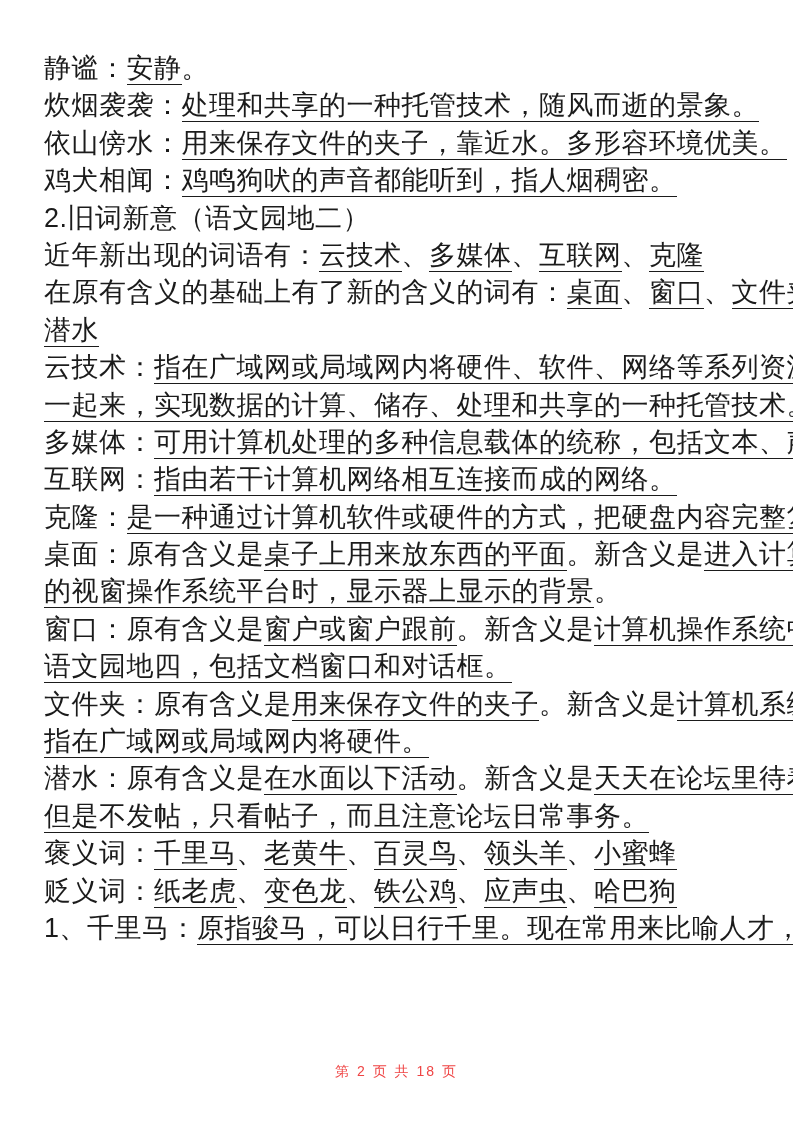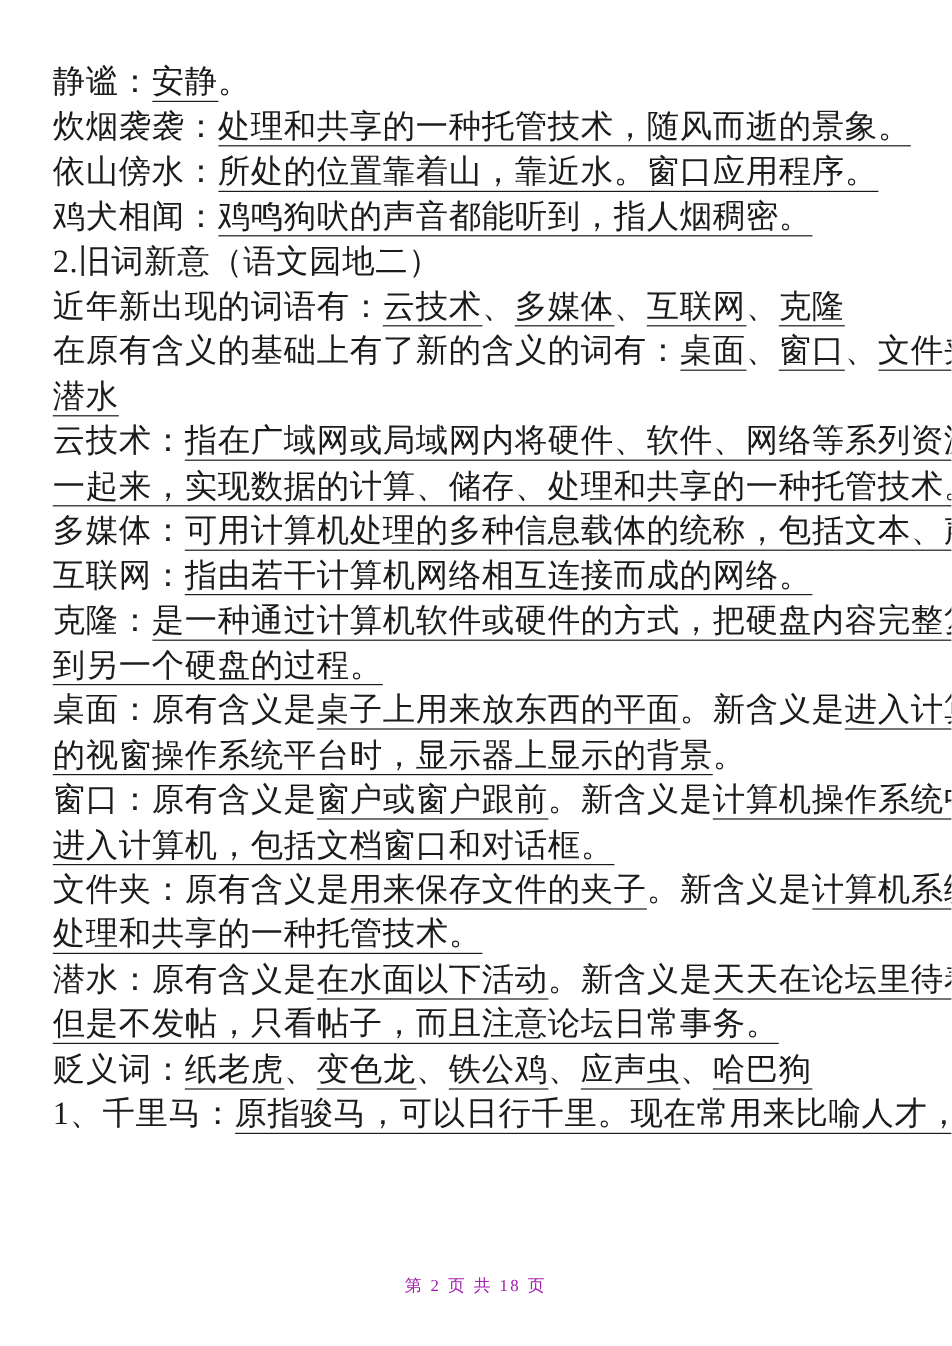--- a/index.html
+++ b/index.html
@@ -6,21 +6,21 @@
     margin: 0;
     padding: 0;
     background: #ffffff;
   }
   .page {
     position: relative;
     width: 793px;
     height: 1122px;
     background: #ffffff;
     overflow: hidden;
-    font-family: Liberation Serif, serif;
+    font-family: Liberation Sans, sans-serif;
     color: #1b1b1b;
   }
   .content {
     position: absolute;
     top: 50px;
     left: 44px;
     right: 30px;
   }
   p.line {
     margin: 0;
@@ -38,49 +38,49 @@
     padding-bottom: 1px;
   }
   .footer {
     position: absolute;
     left: 0;
     right: 0;
     top: 1063px;
     text-align: center;
     font-size: 14px;
     letter-spacing: 2px;
-    color: #a21caf;
+    color: #ef4444;
   }
 </style>
 </head>
 <body>
 
 <div class="page">
   <main class="content" id="lines-container">
       <p class="line"><span class="seg">静谧：</span><span class="seg u">安静</span><span class="seg">。</span></p>
       <p class="line"><span class="seg">炊烟袭袭：</span><span class="seg u">处理和共享的一种托管技术，随风而逝的景象。</span></p>
-      <p class="line"><span class="seg">依山傍水：</span><span class="seg u">所处的位置靠着山，靠近水。窗口应用程序。</span></p>
+      <p class="line"><span class="seg">依山傍水：</span><span class="seg u">用来保存文件的夹子，靠近水。多形容环境优美。</span></p>
       <p class="line"><span class="seg">鸡犬相闻：</span><span class="seg u">鸡鸣狗吠的声音都能听到，指人烟稠密。</span></p>
       <p class="line"><span class="seg">2.旧词新意（语文园地二）</span></p>
       <p class="line"><span class="seg">近年新出现的词语有：</span><span class="seg u">云技术</span><span class="seg">、</span><span class="seg u">多媒体</span><span class="seg">、</span><span class="seg u">互联网</span><span class="seg">、</span><span class="seg u">克隆</span></p>
       <p class="line"><span class="seg">在原有含义的基础上有了新的含义的词有：</span><span class="seg u">桌面</span><span class="seg">、</span><span class="seg u">窗口</span><span class="seg">、</span><span class="seg u">文件夹</span></p>
       <p class="line"><span class="seg u">潜水</span></p>
       <p class="line"><span class="seg">云技术：</span><span class="seg u">指在广域网或局域网内将硬件、软件、网络等系列资源统</span></p>
       <p class="line"><span class="seg u">一起来，实现数据的计算、储存、处理和共享的一种托管技术。</span></p>
       <p class="line"><span class="seg">多媒体：</span><span class="seg u">可用计算机处理的多种信息载体的统称，包括文本、声音、</span></p>
       <p class="line"><span class="seg">互联网：</span><span class="seg u">指由若干计算机网络相互连接而成的网络。</span></p>
       <p class="line"><span class="seg">克隆：</span><span class="seg u">是一种通过计算机软件或硬件的方式，把硬盘内容完整复制</span></p>
-      <p class="line"><span class="seg u">到另一个硬盘的过程。</span></p>
       <p class="line"><span class="seg">桌面：原有含义是</span><span class="seg u">桌子上用来放东西的平面</span><span class="seg">。新含义是</span><span class="seg u">进入计算机</span></p>
       <p class="line"><span class="seg u">的视窗操作系统平台时，显示器上显示的背景</span><span class="seg">。</span></p>
       <p class="line"><span class="seg">窗口：原有含义是</span><span class="seg u">窗户或窗户跟前</span><span class="seg">。新含义是</span><span class="seg u">计算机操作系统中的</span></p>
-      <p class="line"><span class="seg u">进入计算机，包括文档窗口和对话框。</span></p>
+      <p class="line"><span class="seg u">语文园地四，包括文档窗口和对话框。</span></p>
       <p class="line"><span class="seg">文件夹：原有含义是</span><span class="seg u">用来保存文件的夹子</span><span class="seg">。新含义是</span><span class="seg u">计算机系统中</span></p>
-      <p class="line"><span class="seg u">处理和共享的一种托管技术。</span></p>
+      <p class="line"><span class="seg u">指在广域网或局域网内将硬件。</span></p>
       <p class="line"><span class="seg">潜水：原有含义是</span><span class="seg u">在水面以下活动</span><span class="seg">。新含义是</span><span class="seg u">天天在论坛里待着，</span></p>
       <p class="line"><span class="seg u">但是不发帖，只看帖子，而且注意论坛日常事务。</span></p>
+      <p class="line"><span class="seg">褒义词：</span><span class="seg u">千里马</span><span class="seg">、</span><span class="seg u">老黄牛</span><span class="seg">、</span><span class="seg u">百灵鸟</span><span class="seg">、</span><span class="seg u">领头羊</span><span class="seg">、</span><span class="seg u">小蜜蜂</span></p>
       <p class="line"><span class="seg">贬义词：</span><span class="seg u">纸老虎</span><span class="seg">、</span><span class="seg u">变色龙</span><span class="seg">、</span><span class="seg u">铁公鸡</span><span class="seg">、</span><span class="seg u">应声虫</span><span class="seg">、</span><span class="seg u">哈巴狗</span></p>
       <p class="line"><span class="seg">1、千里马：</span><span class="seg u">原指骏马，可以日行千里。现在常用来比喻人才，特指</span></p>
     </main>
   <footer class="footer">
     <span>第 2 页 共 18 页</span>
   </footer>
 </div>
 
 </body></html>

